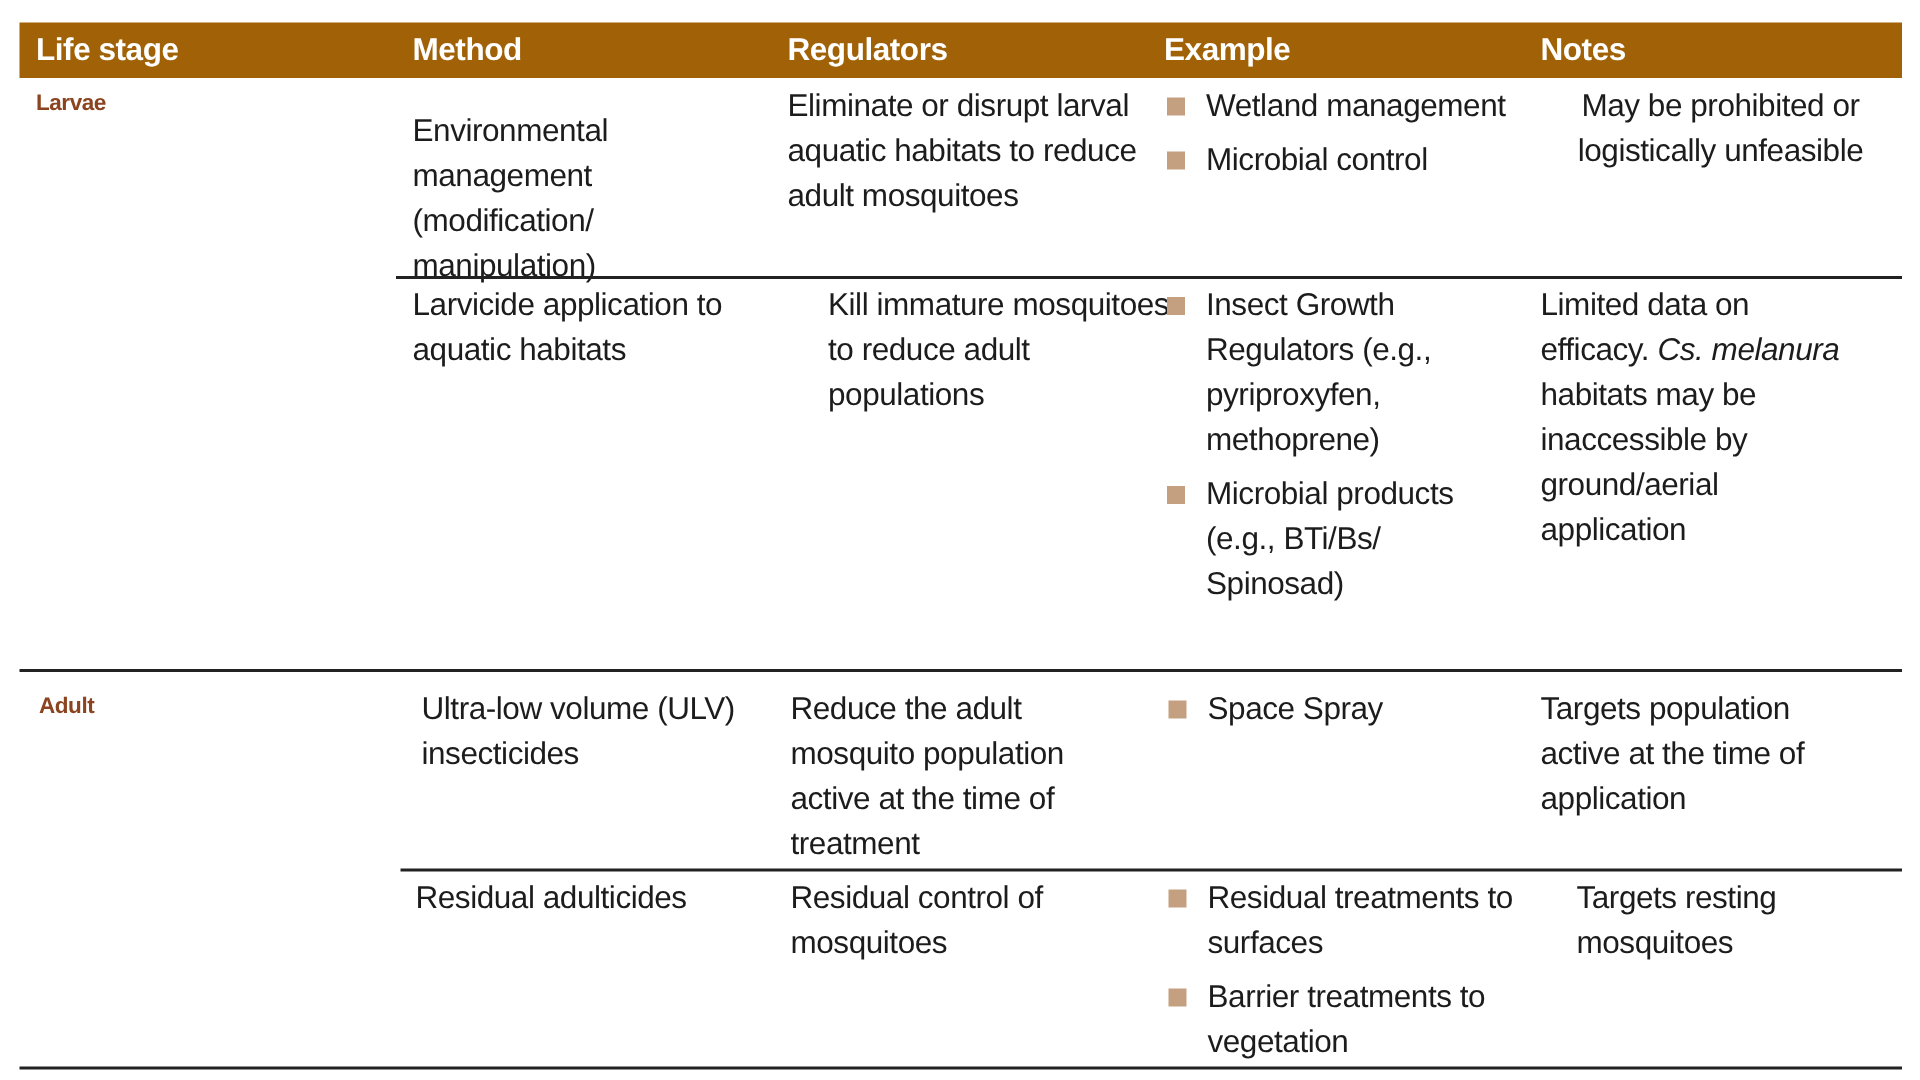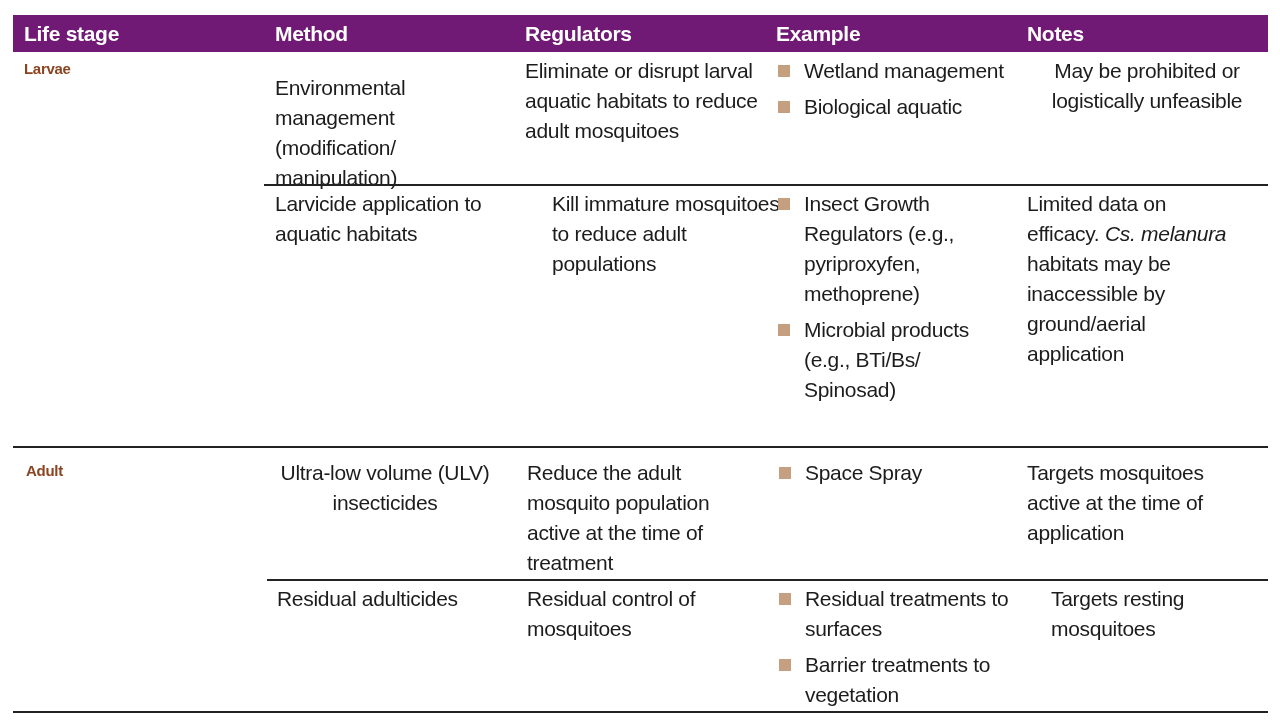--- a/index.html
+++ b/index.html
@@ -17,21 +17,21 @@
     }
     .table {
       position: absolute;
       left: 13px;
       top: 15px;
       width: 1255px;
     }
     .header {
       position: relative;
       height: 37px;
-      background: #701a75;
+      background: #a16207;
       color: #ffffff;
       font-weight: bold;
       font-size: 21px;
       letter-spacing: -0.3px;
     }
     .header span {
       position: absolute;
       top: 7px;
       white-space: nowrap;
     }
@@ -87,49 +87,49 @@
     <span style="left:1014px;">Notes</span>
   </div>
 
   <div class="stage" style="left:11px; top:45px;">Larvae</div>
 
   <div class="cell" style="left:262px; top:58px; width:240px;">Environmental management (modification/ manipulation)</div>
   <div class="cell" style="left:512px; top:41px; width:240px;">Eliminate or disrupt larval aquatic habitats to reduce adult mosquitoes</div>
   <div class="cell" style="left:763px; top:41px; width:240px;">
     <ul class="ex">
       <li><span class="bullet"></span><span>Wetland management</span></li>
-      <li><span class="bullet"></span><span>Biological aquatic</span></li>
+      <li><span class="bullet"></span><span>Microbial control</span></li>
     </ul>
   </div>
   <div class="cell" style="left:1014px; top:41px; width:240px;text-align:center;">May be prohibited or logistically unfeasible</div>
 
   <div class="rule" style="left:251px; top:169px; width:1004px;"></div>
 
   <div class="cell" style="left:262px; top:174px; width:245px;">Larvicide application to aquatic habitats</div>
   <div class="cell" style="left:512px; top:174px; width:240px;margin-left:27px;">Kill immature mosquitoes to reduce adult populations</div>
   <div class="cell" style="left:763px; top:174px; width:240px;">
     <ul class="ex">
       <li><span class="bullet"></span><span>Insect Growth Regulators (e.g., pyriproxyfen, methoprene)</span></li>
       <li><span class="bullet"></span><span>Microbial products (e.g., BTi/Bs/ Spinosad)</span></li>
     </ul>
   </div>
   <div class="cell" style="left:1014px; top:174px; width:215px;"><span>Limited data on efficacy. </span><em>Cs. melanura</em><span> habitats may be inaccessible by ground/aerial application</span></div>
 
   <div class="rule" style="left:0px; top:431px; width:1255px;"></div>
 
   <div class="stage" style="left:13px; top:447px;">Adult</div>
 
-  <div class="cell" style="left:252px; top:443px; width:240px;text-align:center;">Ultra-low volume (ULV) insecticides</div>
+  <div class="cell" style="left:268px; top:443px; width:240px;">Ultra-low volume (ULV) insecticides</div>
   <div class="cell" style="left:514px; top:443px; width:225px;">Reduce the adult mosquito population active at the time of treatment</div>
   <div class="cell" style="left:764px; top:443px; width:240px;">
     <ul class="ex">
       <li><span class="bullet"></span><span>Space Spray</span></li>
     </ul>
   </div>
-  <div class="cell" style="left:1014px; top:443px; width:220px;">Targets mosquitoes active at the time of application</div>
+  <div class="cell" style="left:1014px; top:443px; width:220px;">Targets population active at the time of application</div>
 
   <div class="rule" style="left:254px; top:564px; width:1001px;"></div>
 
   <div class="cell" style="left:264px; top:569px; width:240px;">Residual adulticides</div>
   <div class="cell" style="left:514px; top:569px; width:225px;">Residual control of mosquitoes</div>
   <div class="cell" style="left:764px; top:569px; width:240px;">
     <ul class="ex">
       <li><span class="bullet"></span><span>Residual treatments to surfaces</span></li>
       <li><span class="bullet"></span><span>Barrier treatments to vegetation</span></li>
     </ul>

